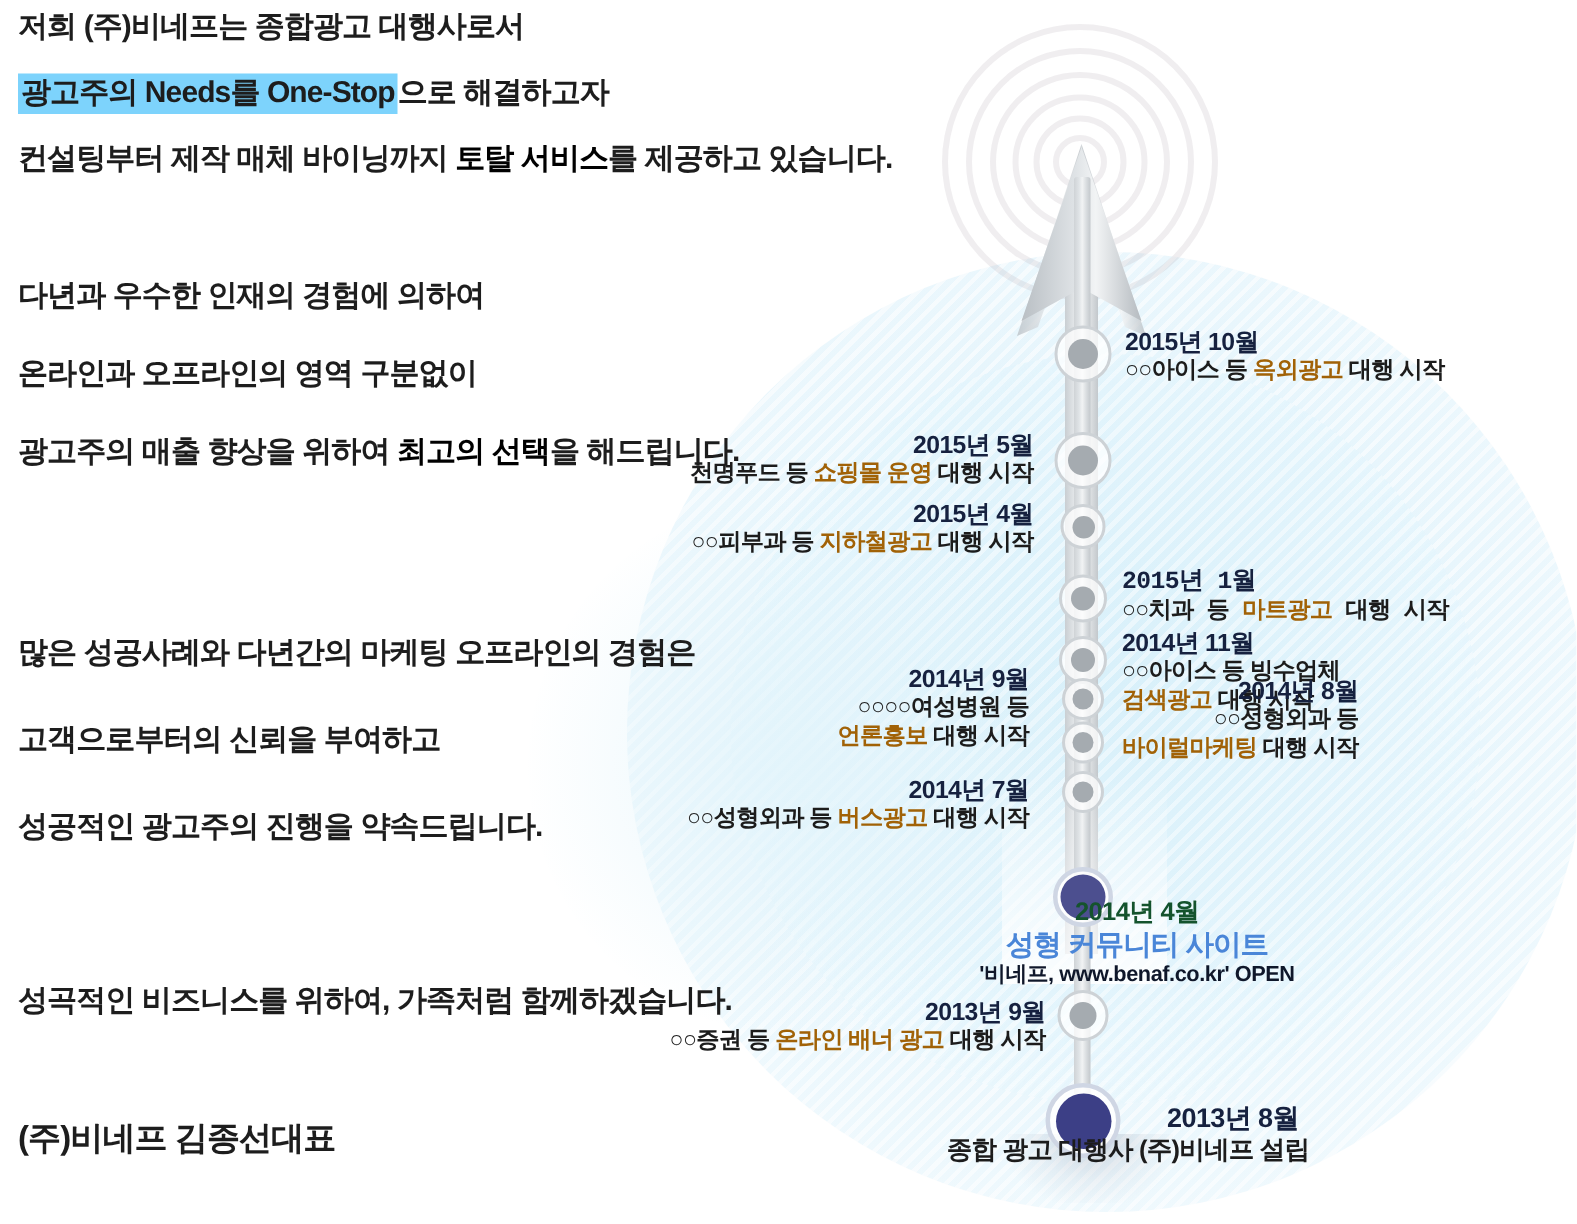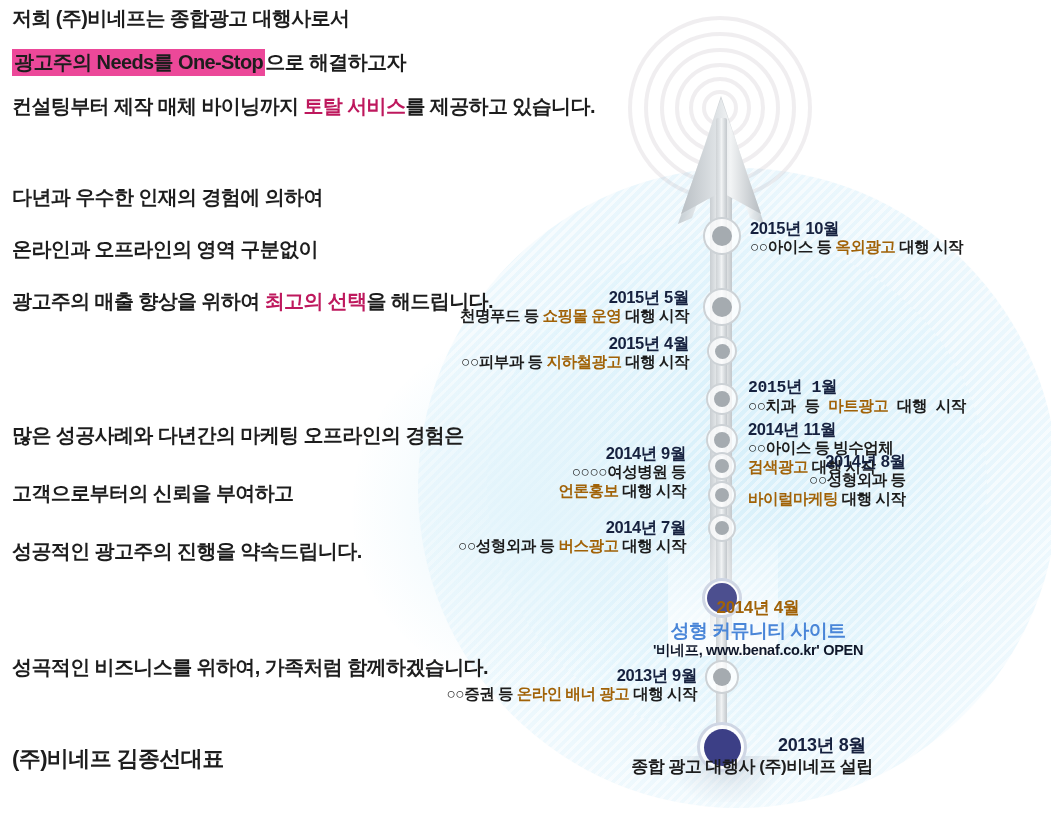--- a/index.html
+++ b/index.html
@@ -90,24 +90,24 @@
   .para { margin: 0; }
   .ln {
     font-size: 20px;
     font-weight: 700;
     color: #1d1d1d;
     letter-spacing: -0.6px;
     white-space: nowrap;
     line-height: 1.0;
   }
   .hl {
-    background: #ec4899;
+    background: #7dd3fc;
     padding: 2px 2px 3px 2px;
   }
-  .em { font-weight: 800; color: #be185d; }
+  .em { font-weight: 800; color: #000000; }
 
   
   #timeline-axis {
     position: absolute;
     left: 716px; top: 118px;
     width: 11px; height: 640px;
     background: linear-gradient(to right,
       #cfd3d6 0%, #dfe3e6 30%, #f1f3f4 50%, #d6dadd 78%, #c3c8cc 100%);
     border-radius: 2px;
   }
@@ -164,21 +164,21 @@
     font-size: 15.5px;
     font-weight: 700;
     color: #1c1c1c;
     letter-spacing: -0.5px;
   }
   .blue { color: #a16207; }
 
   
   .entry.featured .e-date {
     font-size: 17px;
-    color: #a16207;
+    color: #14532d;
   }
   .entry.featured .e-main {
     font-size: 19px;
     font-weight: 800;
     color: #4a86d8;
     letter-spacing: -0.6px;
   }
   .entry.featured .e-sub {
     font-size: 14.5px;
     font-weight: 700;

